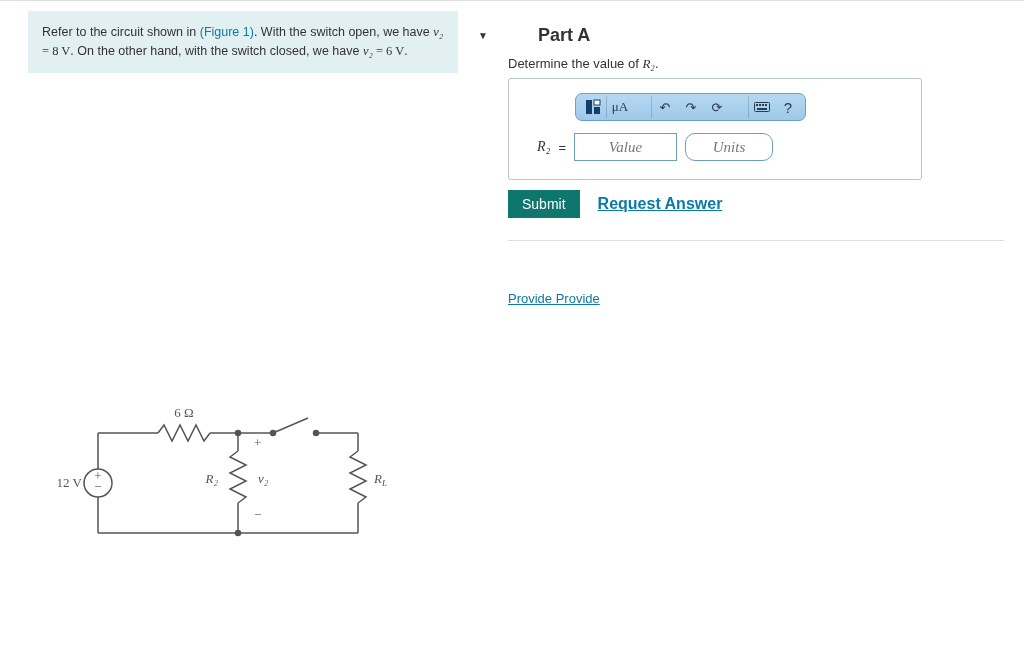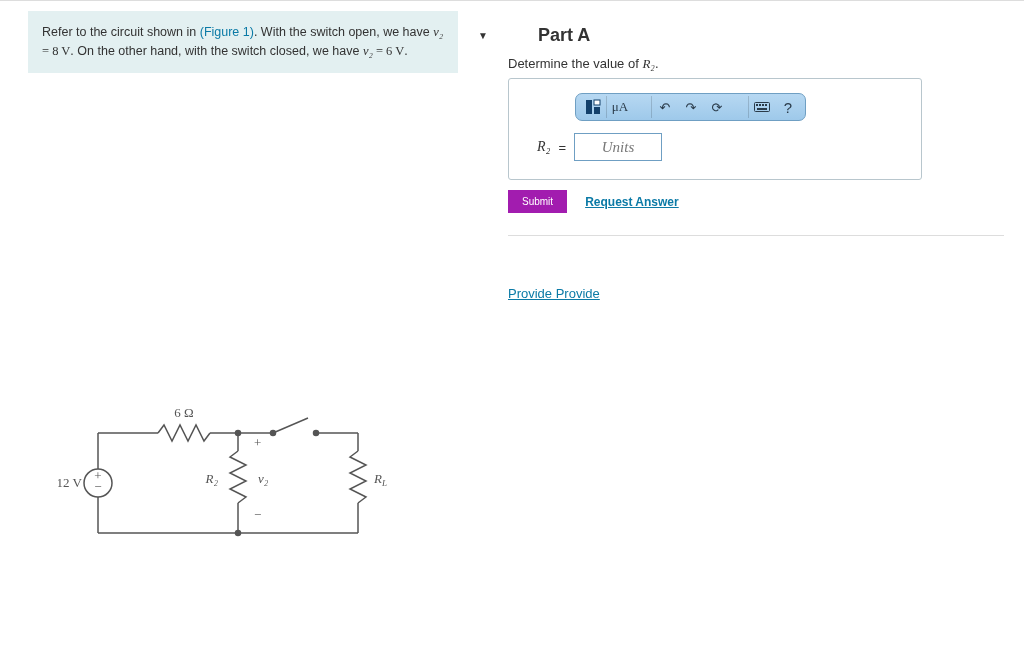--- a/index.html
+++ b/index.html
@@ -89,28 +89,28 @@
   .tool.blank { width:18px; }
 
   .input-row { display:flex; align-items:center; gap:8px; margin-left:12px; }
   .varname { font-family: Georgia, "Times New Roman", serif; font-style: italic; font-size:14px; }
   .tin {
     border:1px solid #6f9fc3; background:#fff; height:26px;
     font-family: Georgia, "Times New Roman", serif; font-style: italic;
     color:#777; font-size:15px; padding:0 8px; display:flex; align-items:center; justify-content:center;
   }
   .tin.value { width:85px; text-align:center; }
-  .tin.units { width:70px; text-align:center; }
+  .tin.units { width:70px; text-align:center;border-radius:10px; }
 
   .action-row { margin-top: 6px; display:flex; align-items:center; gap: 18px; }
   .submit-btn {
-    background:#a21caf; color:#fff; border:none; padding:6px 14px;
-    font-size:10px; cursor:pointer;
-  }
-  .req-answer { color:#0b7aa6; font-weight:bold; font-size:12px; text-decoration:underline; }
+    background:#0f766e; color:#fff; border:none; padding:6px 14px;
+    font-size:14px; cursor:pointer;
+  }
+  .req-answer { color:#0b7aa6; font-weight:bold; font-size:16px; text-decoration:underline; }
 
   hr.sep { border:none; border-top:1px solid #ddd; margin:22px 0; }
 
   .partb { font-size:13px; }
   .partb b { margin-right:10px; }
 
   .feedback { color:#0b7aa6; font-size:13px; margin-top:28px; display:inline-block; }
 
   
   .csvg text { font-family: Georgia, "Times New Roman", serif; font-size:13px; fill:#555; }
@@ -213,20 +213,21 @@
                   <rect x="11" y="2" width="2" height="2" fill="#2a3b4a"></rect>
                   <rect x="3" y="6" width="10" height="2" fill="#2a3b4a"></rect>
                 </svg>
             </span>
             <span class="tool" style="font-size:15px;">?</span>
           </div>
 
           <div class="input-row">
             <span class="varname"><i>R₂</i></span>
             <span>=</span>
+            <div class="tin value">Value</div>
             <div class="tin units">Units</div>
           </div>
         </div>
 
         <div class="action-row">
           <button class="submit-btn">Submit</button>
           <a href="#" class="req-answer">Request Answer</a>
         </div>
 
         <hr class="sep">

